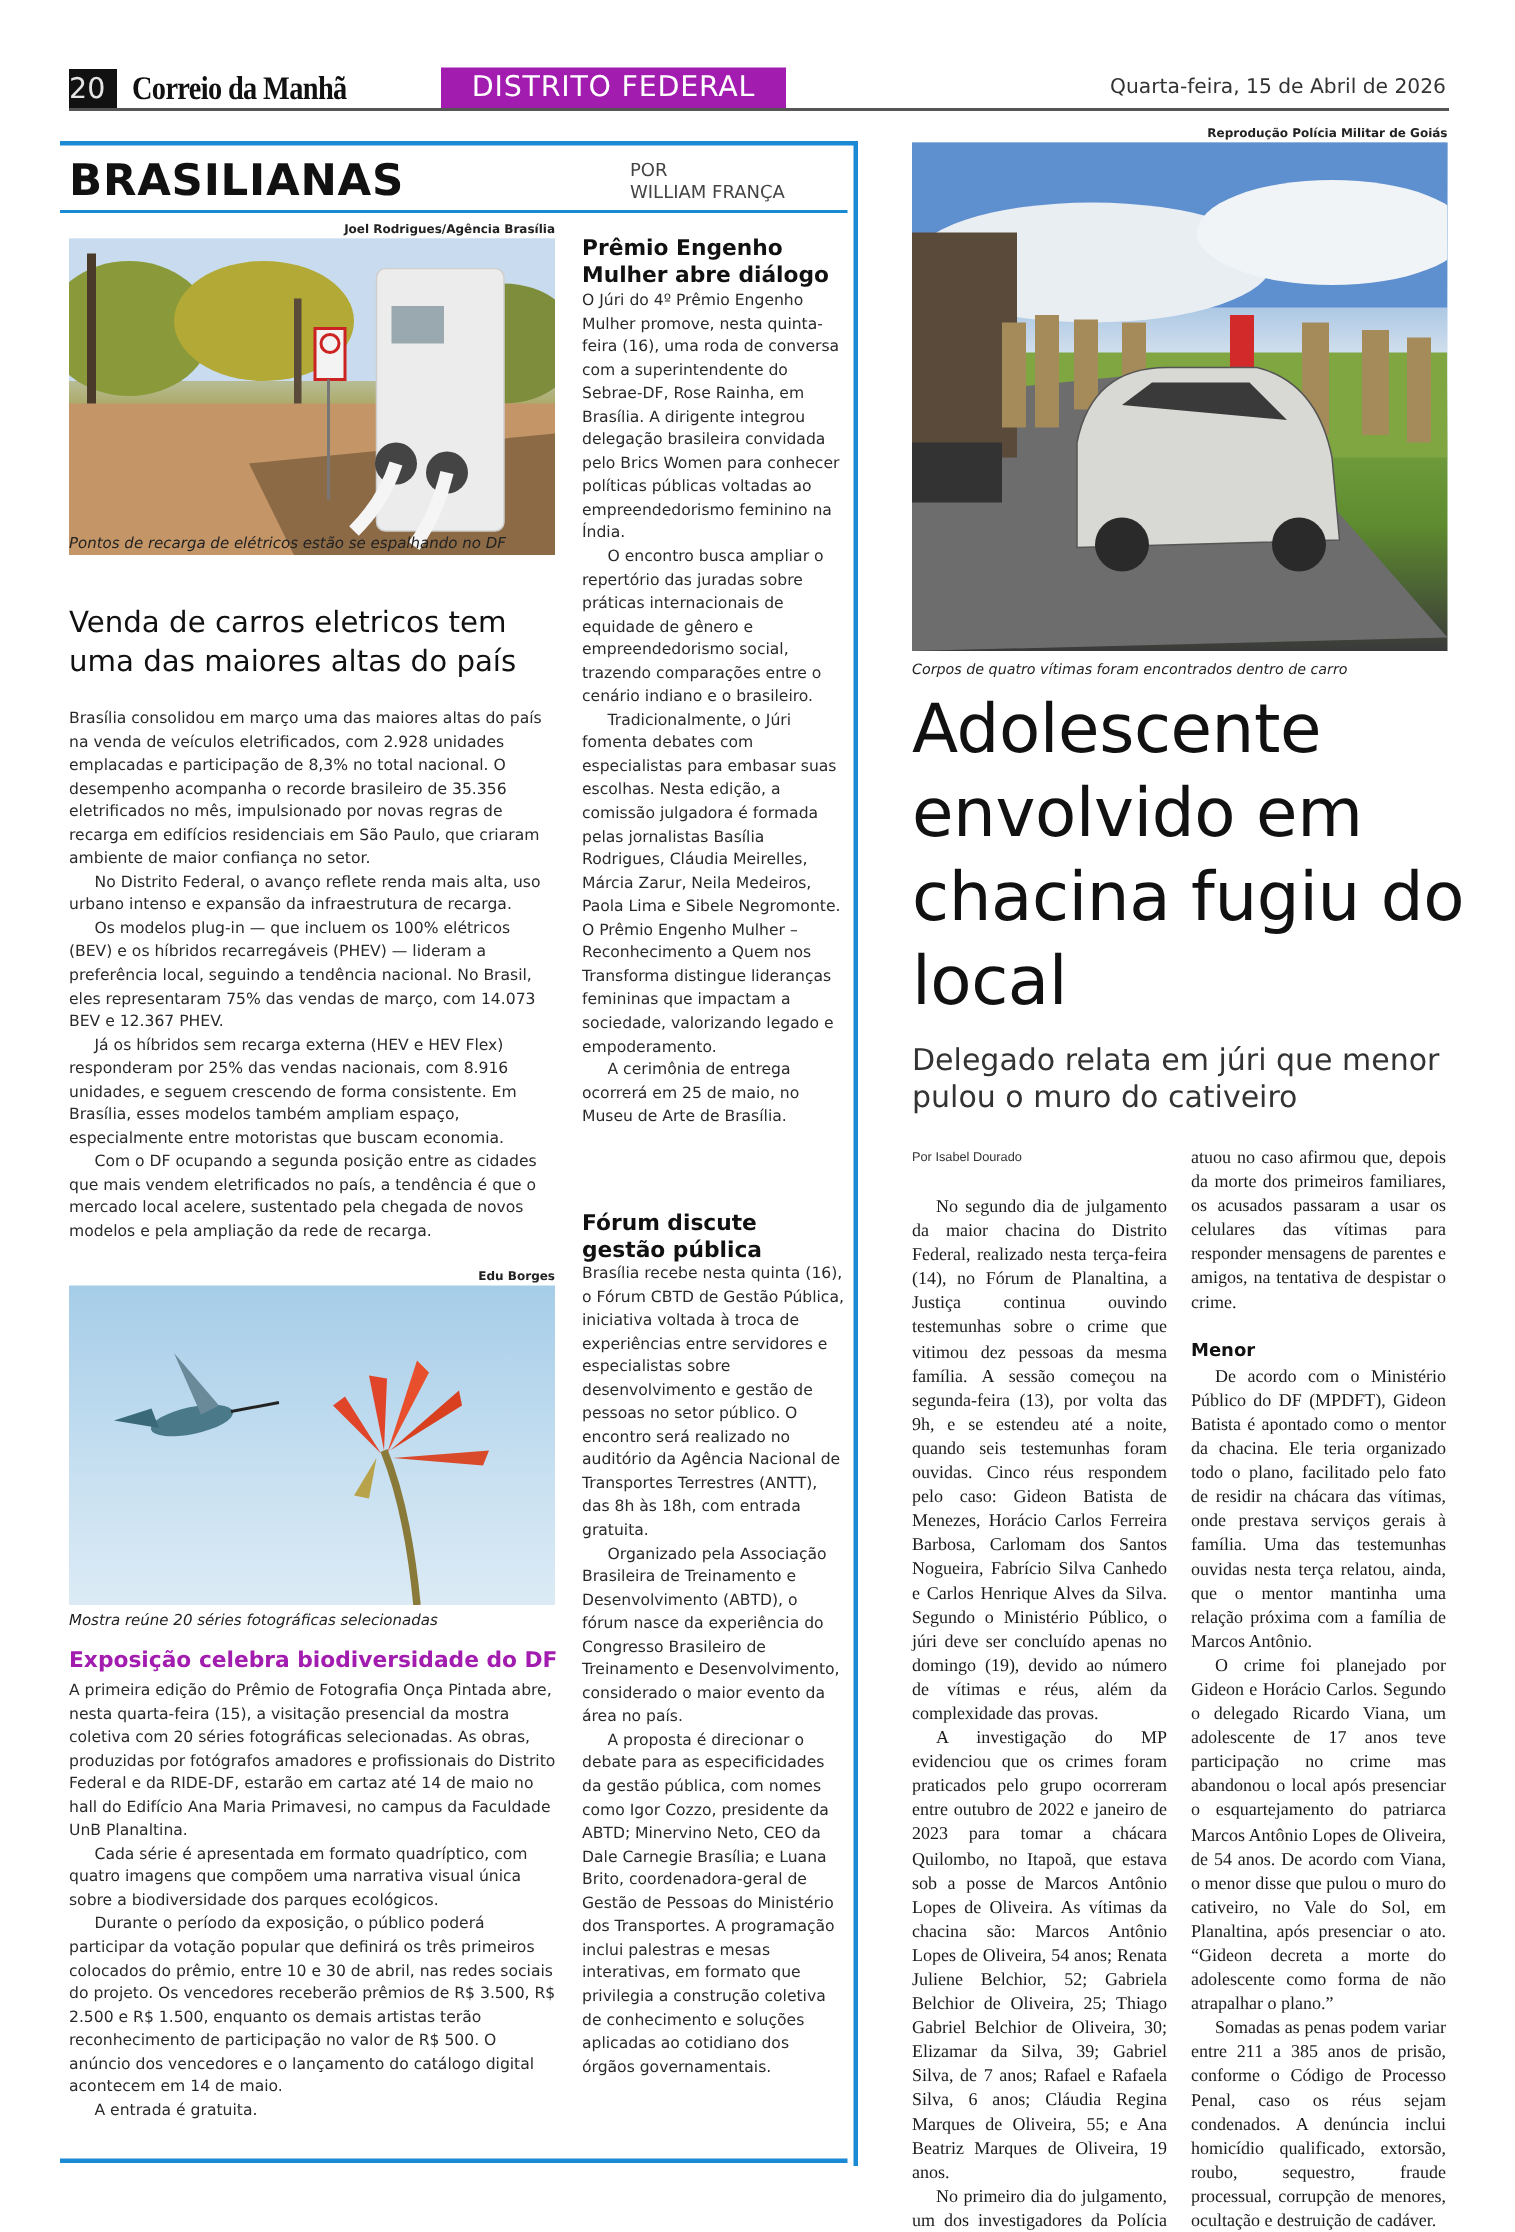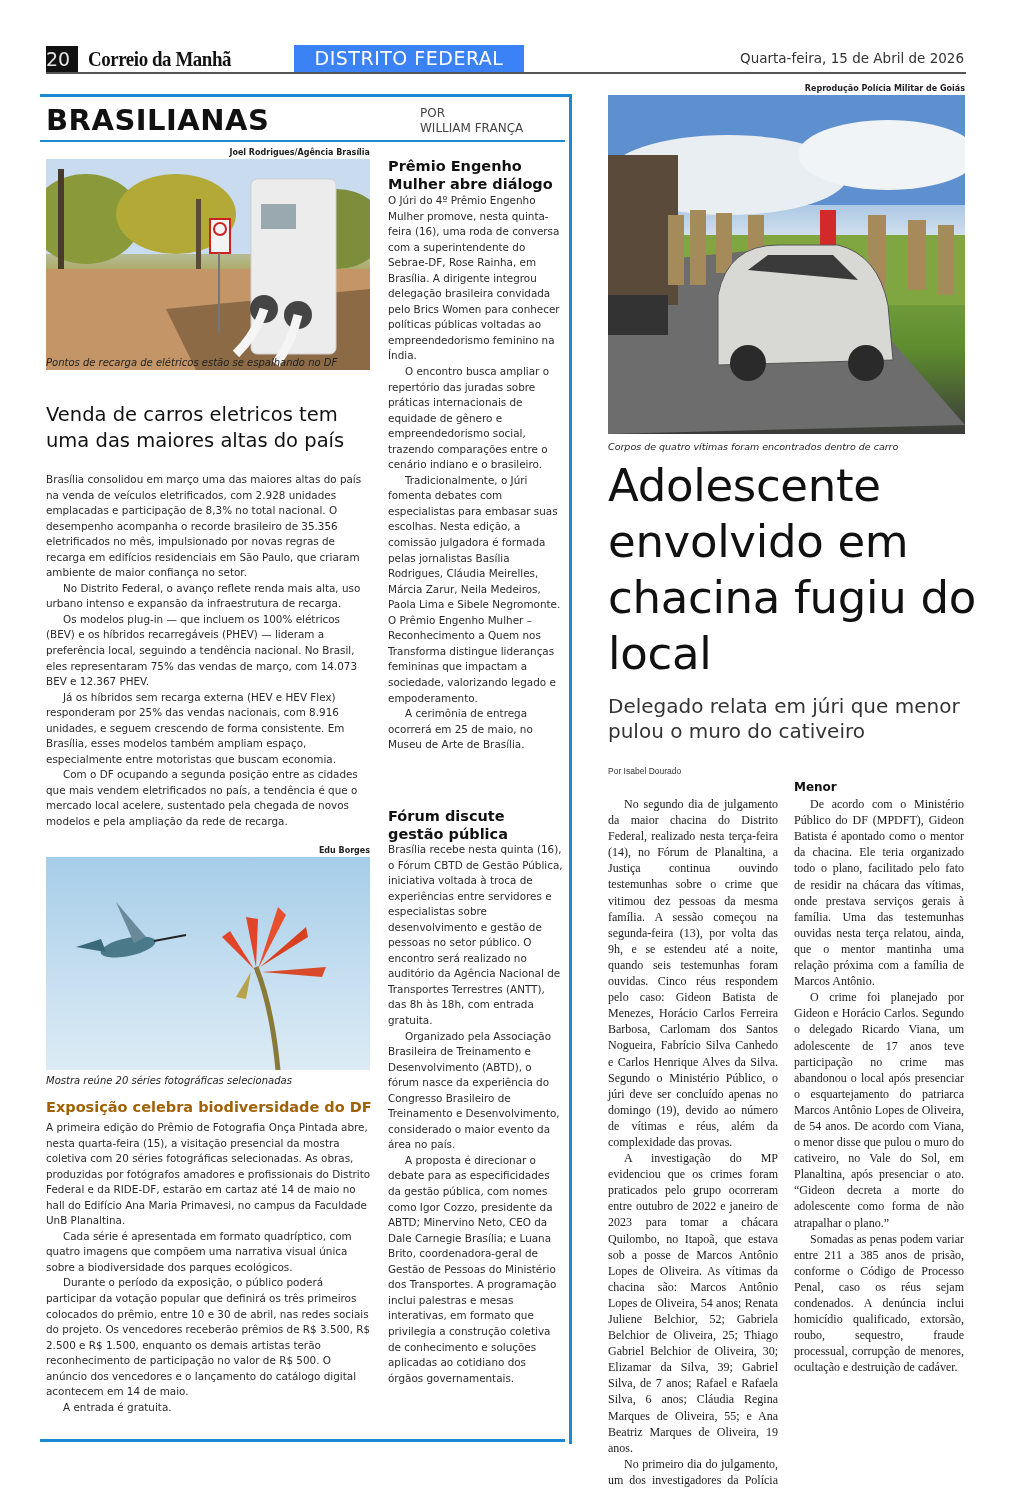--- a/index.html
+++ b/index.html
@@ -2,21 +2,21 @@
 <html><head>
 <meta charset="utf-8">
 <style>
   html, body { margin: 0; padding: 0; background: #ffffff; }
   body { width: 1010px; height: 1488px; position: relative; overflow: hidden; color: #1a1a1a; font-family: "Liberation Sans", sans-serif; }
   .abs { position: absolute; }
 
   
   .pagenum { left: 46px; top: 46px; width: 32px; height: 26px; background: #111; color: #e5e5e5; font-family: "DejaVu Sans", sans-serif; font-size: 19px; line-height: 26px; text-align: left; }
   .paper { left: 88px; top: 46px; font-family: "Liberation Serif", serif; font-weight: bold; font-size: 22px; line-height: 26px; letter-spacing: -0.5px; transform: scaleX(0.86); transform-origin: left center; color: #111; }
-  .section { left: 294px; top: 45px; width: 230px; height: 27px; background: #3b82f6; color: #fff; font-family: "DejaVu Sans", sans-serif; font-size: 19px; line-height: 27px; text-align: center; letter-spacing: 0.5px; }
+  .section { left: 294px; top: 45px; width: 230px; height: 27px; background: #a21caf; color: #fff; font-family: "DejaVu Sans", sans-serif; font-size: 19px; line-height: 27px; text-align: center; letter-spacing: 0.5px; }
   .mast-rule { left: 46px; top: 72px; width: 920px; height: 2px; background: #555; }
   .date { right: 46px; top: 50px; font-family: "DejaVu Sans", sans-serif; font-size: 13.5px; color: #333; }
 
   
   .box-top { left: 40px; top: 94px; width: 531px; height: 3px; background: #1a8ad4; }
   .box-right { left: 569px; top: 94px; width: 3px; height: 1350px; background: #1a8ad4; }
   .col-brasilianas-title { left: 46px; top: 103px; font-family: "DejaVu Sans", sans-serif; font-weight: bold; font-size: 29px; letter-spacing: 0.5px; color: #111; }
   .byline-por { left: 420px; top: 106px; font-family: "DejaVu Sans", sans-serif; font-size: 12px; line-height: 15px; color: #444; }
   .title-rule { left: 40px; top: 140px; width: 525px; height: 2px; background: #1a8ad4; }
   .bottom-rule { left: 40px; top: 1439px; width: 525px; height: 3px; background: #1a8ad4; }
@@ -32,21 +32,21 @@
 
   
   .photo { overflow: hidden; }
   .charger-photo { left: 46px; top: 159px; width: 324px; height: 211px; background: linear-gradient(180deg, #b9d3ee 0%, #cfe0ef 30%, #a8a45a 55%, #b98a5a 75%, #c59a6a 100%); }
   .bird-photo { left: 46px; top: 857px; width: 324px; height: 213px; background: linear-gradient(180deg, #a6cde8 0%, #c8e0f1 60%, #dcebf5 100%); }
   .crime-photo { left: 608px; top: 95px; width: 357px; height: 339px; background: linear-gradient(180deg, #3f7ac4 0%, #8eb5dd 25%, #dfe8f0 45%, #6e9a3a 62%, #5e8c2e 75%, #3a3a3a 100%); }
 
   
   .h-evs { left: 46px; top: 402px; width: 330px; font-family: "DejaVu Sans", sans-serif; font-size: 19.5px; line-height: 26px; color: #111; }
   .evs-body { left: 46px; top: 472px; width: 326px; }
-  .h-expo { left: 46px; top: 1099px; width: 330px; font-family: "DejaVu Sans", sans-serif; font-size: 14.5px; font-weight: bold; color: #a16207; }
+  .h-expo { left: 46px; top: 1099px; width: 330px; font-family: "DejaVu Sans", sans-serif; font-size: 14.5px; font-weight: bold; color: #a21caf; }
   .expo-body { left: 46px; top: 1120px; width: 326px; }
 
   
   .h-premio { left: 388px; top: 157px; width: 175px; font-family: "DejaVu Sans", sans-serif; font-size: 14.5px; font-weight: bold; line-height: 18px; color: #111; }
   .premio-body { left: 388px; top: 193px; width: 175px; }
   .h-forum { left: 388px; top: 807px; width: 175px; font-family: "DejaVu Sans", sans-serif; font-size: 14.5px; font-weight: bold; line-height: 18px; color: #111; }
   .forum-body { left: 388px; top: 842px; width: 175px; }
 
   
   .headline { left: 608px; top: 458px; width: 370px; font-family: "DejaVu Sans", sans-serif; font-size: 45px; line-height: 56px; color: #111; letter-spacing: -0.3px; }
@@ -177,17 +177,18 @@
 <div class="abs headline">Adolescente envolvido em chacina fugiu do local</div>
 <div class="abs deck">Delegado relata em júri que menor pulou o muro do cativeiro</div>
 <div class="abs author">Por Isabel Dourado</div>
 
 <div class="abs body-serif story-col1">
   <p>No segundo dia de julgamento da maior chacina do Distrito Federal, realizado nesta terça-feira (14), no Fórum de Planaltina, a Justiça continua ouvindo testemunhas sobre o crime que vitimou dez pessoas da mesma família. A sessão começou na segunda-feira (13), por volta das 9h, e se estendeu até a noite, quando seis testemunhas foram ouvidas. Cinco réus respondem pelo caso: Gideon Batista de Menezes, Horácio Carlos Ferreira Barbosa, Carlomam dos Santos Nogueira, Fabrício Silva Canhedo e Carlos Henrique Alves da Silva. Segundo o Ministério Público, o júri deve ser concluído apenas no domingo (19), devido ao número de vítimas e réus, além da complexidade das provas.</p>
   <p>A investigação do MP evidenciou que os crimes foram praticados pelo grupo ocorreram entre outubro de 2022 e janeiro de 2023 para tomar a chácara Quilombo, no Itapoã, que estava sob a posse de Marcos Antônio Lopes de Oliveira. As vítimas da chacina são: Marcos Antônio Lopes de Oliveira, 54 anos; Renata Juliene Belchior, 52; Gabriela Belchior de Oliveira, 25; Thiago Gabriel Belchior de Oliveira, 30; Elizamar da Silva, 39; Gabriel Silva, de 7 anos; Rafael e Rafaela Silva, 6 anos; Cláudia Regina Marques de Oliveira, 55; e Ana Beatriz Marques de Oliveira, 19 anos.</p>
   <p>No primeiro dia do julgamento, um dos investigadores da Polícia Civil do Distrito Federal que</p>
 </div>
 <div class="abs body-serif story-col2">
+  <p style="text-indent:0">atuou no caso afirmou que, depois da morte dos primeiros familiares, os acusados passaram a usar os celulares das vítimas para responder mensagens de parentes e amigos, na tentativa de despistar o crime.</p>
   <div class="subhead">Menor</div>
   <p>De acordo com o Ministério Público do DF (MPDFT), Gideon Batista é apontado como o mentor da chacina. Ele teria organizado todo o plano, facilitado pelo fato de residir na chácara das vítimas, onde prestava serviços gerais à família. Uma das testemunhas ouvidas nesta terça relatou, ainda, que o mentor mantinha uma relação próxima com a família de Marcos Antônio.</p>
   <p>O crime foi planejado por Gideon e Horácio Carlos. Segundo o delegado Ricardo Viana, um adolescente de 17 anos teve participação no crime mas abandonou o local após presenciar o esquartejamento do patriarca Marcos Antônio Lopes de Oliveira, de 54 anos. De acordo com Viana, o menor disse que pulou o muro do cativeiro, no Vale do Sol, em Planaltina, após presenciar o ato. “Gideon decreta a morte do adolescente como forma de não atrapalhar o plano.”</p>
   <p>Somadas as penas podem variar entre 211 a 385 anos de prisão, conforme o Código de Processo Penal, caso os réus sejam condenados. A denúncia inclui homicídio qualificado, extorsão, roubo, sequestro, fraude processual, corrupção de menores, ocultação e destruição de cadáver.</p>
 </div>
 
 </body></html>

